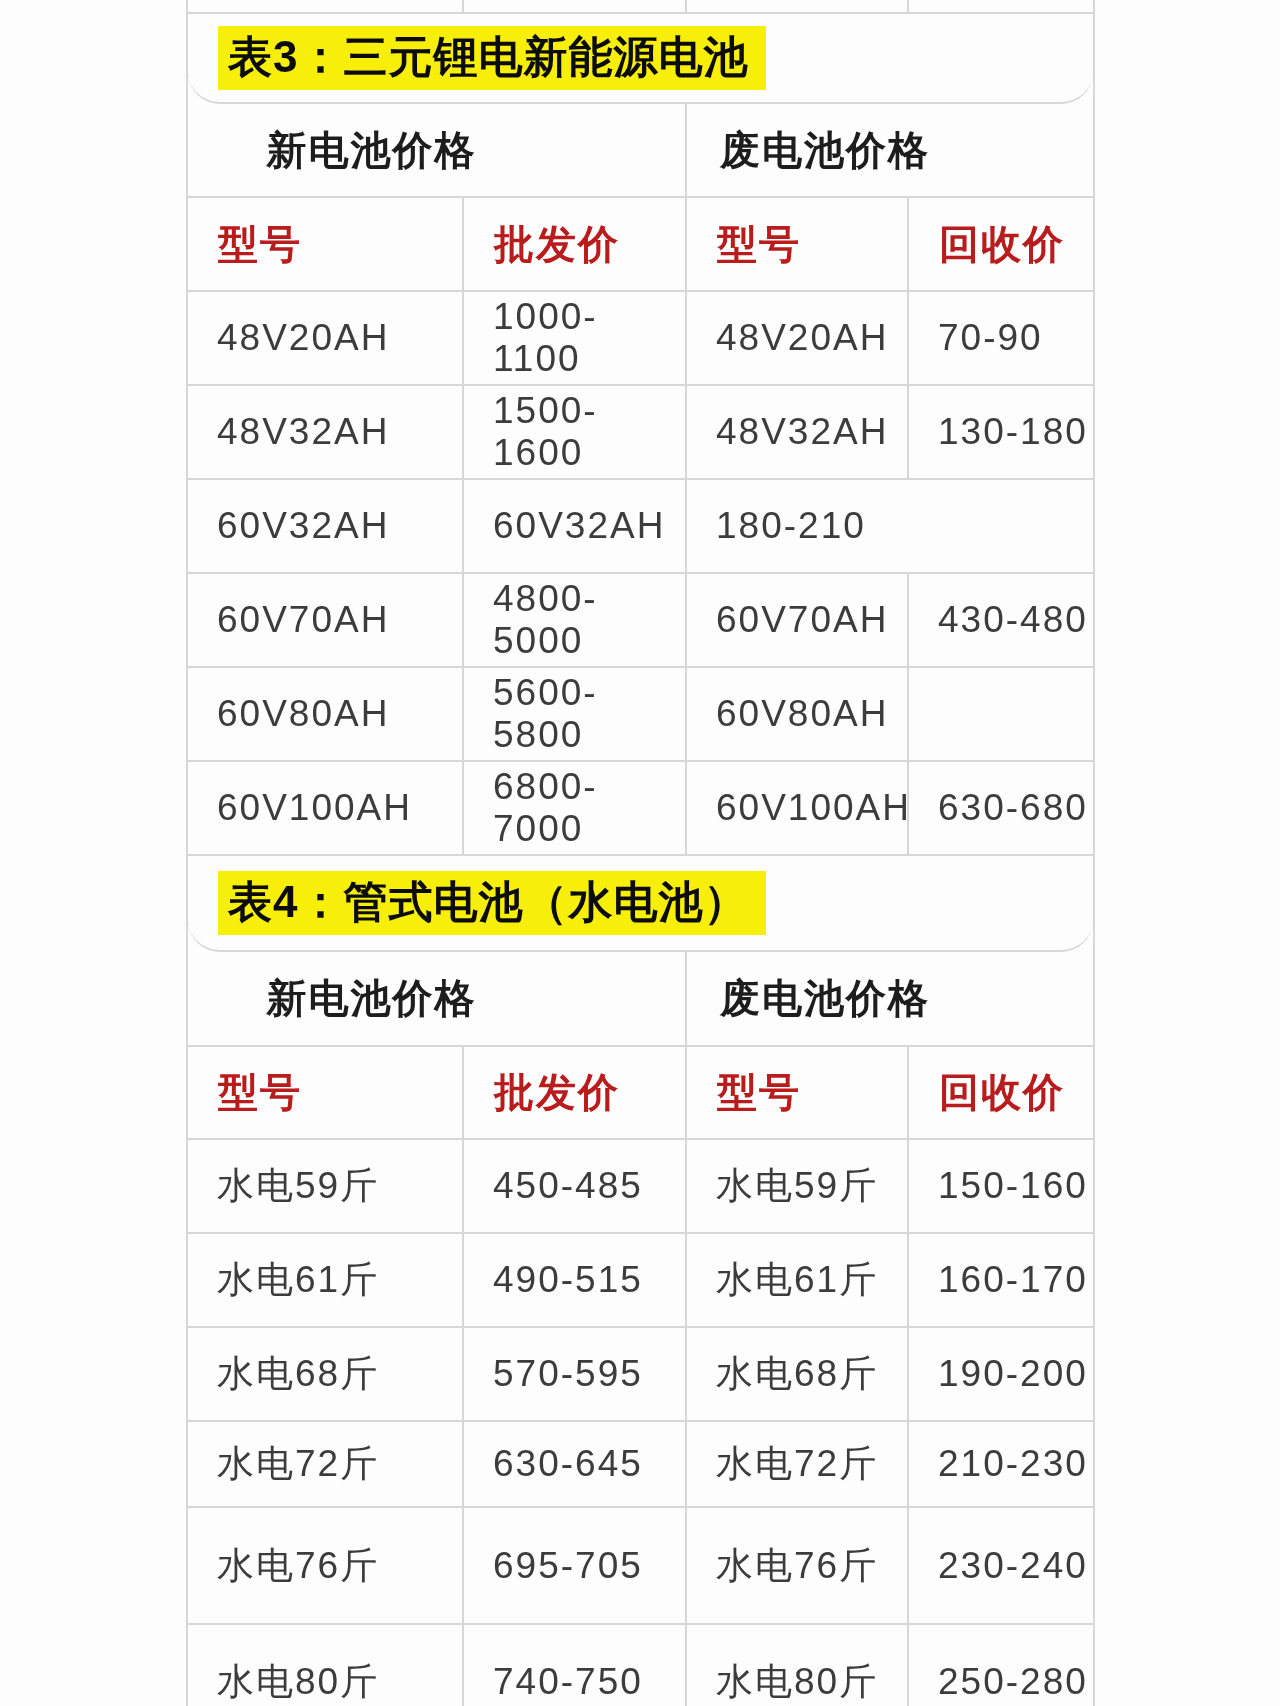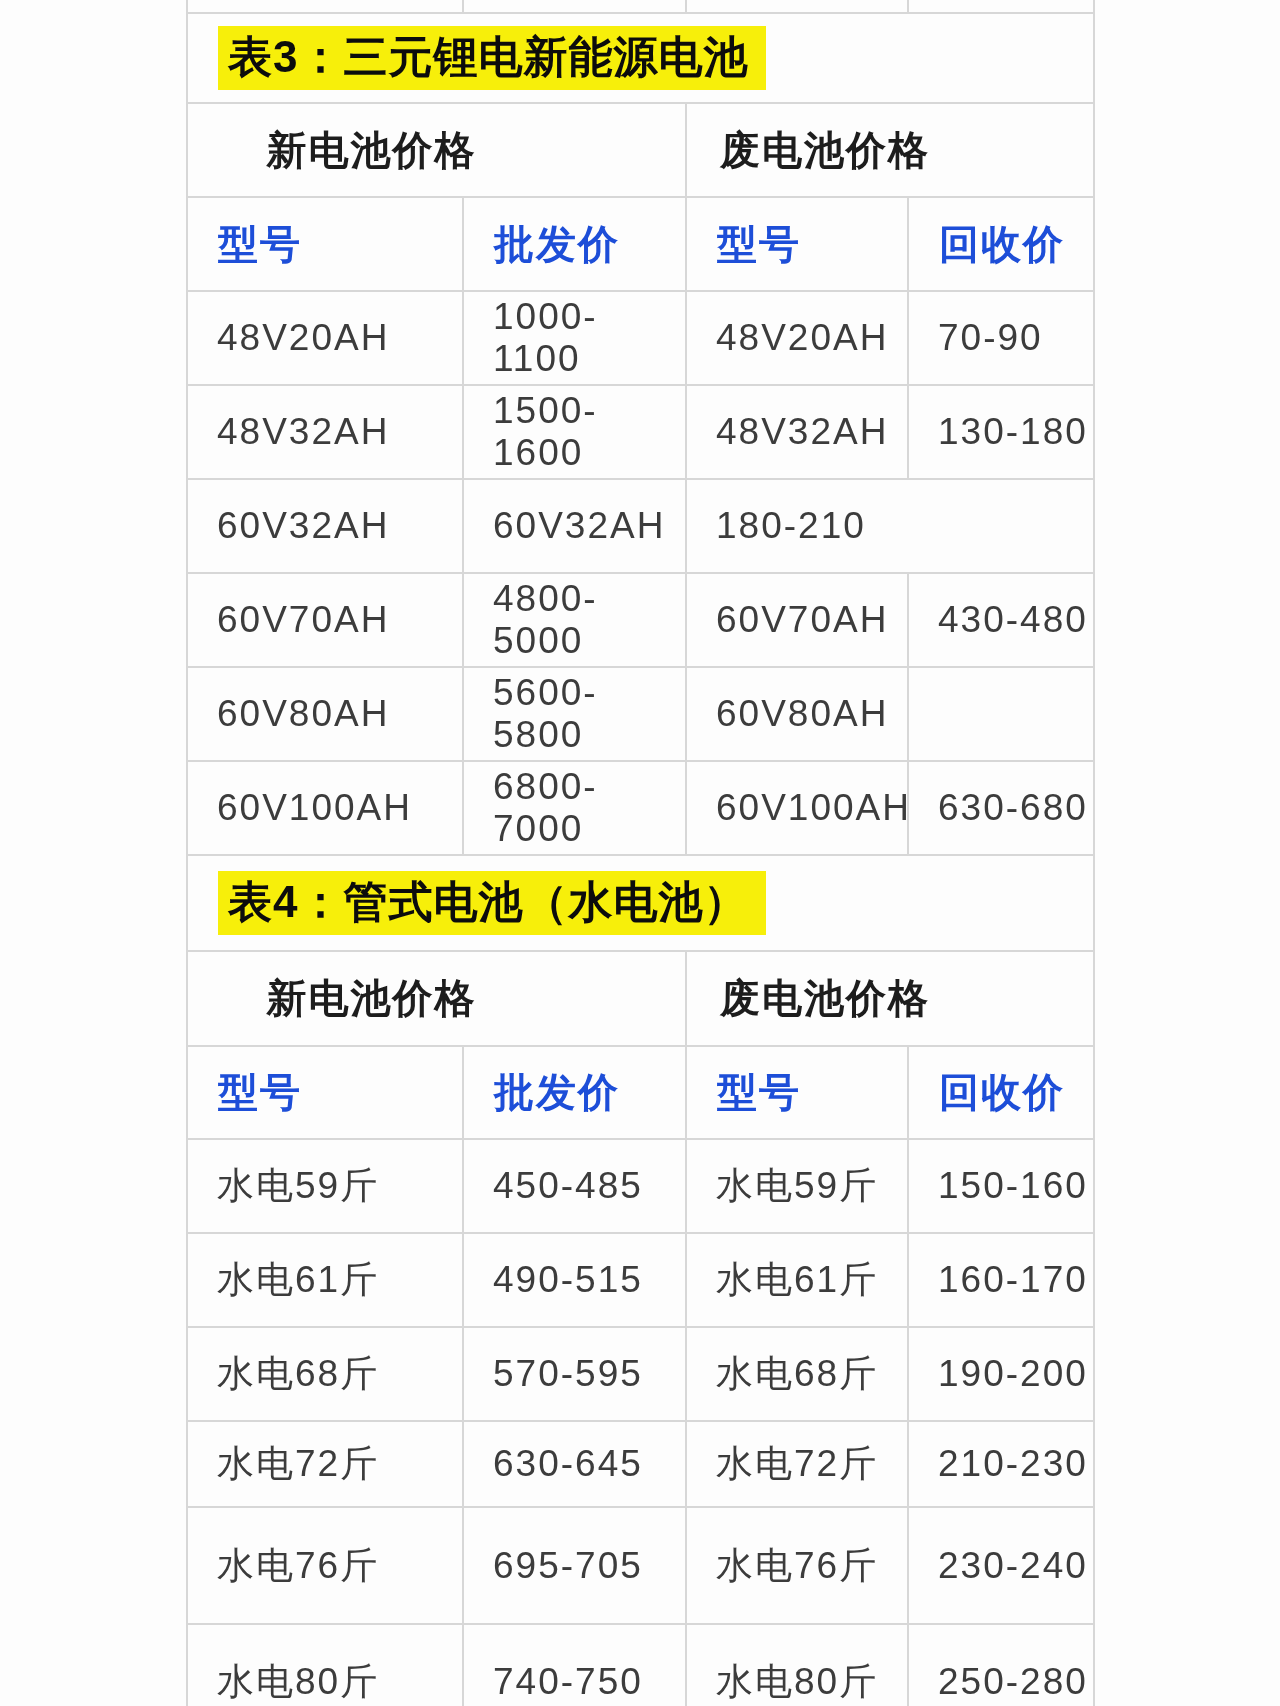--- a/index.html
+++ b/index.html
@@ -22,21 +22,21 @@
   .cols-4{grid-template-columns:276px 223px 222px 184px;}
   .cols-2{grid-template-columns:499px 406px;}
   .cols-1{grid-template-columns:1fr;}
   .cell{
     display:flex;align-items:center;
     box-sizing:border-box;overflow:hidden;
   }
   .cell.inner{border-right:2px solid #d7d7d7;}
   .cell.last{border-right:none;}
   .sliver{height:14px;}
-  .title-row{height:90px;}
+  .title-row{height:90px;border-radius:32px;}
   .title-row.t4{height:96px;}
   .group-row{height:94px;}
   .group-row.t4{height:95px;}
   .colhdr-row{height:94px;}
   .colhdr-row.t4{height:93px;}
   .data-row{height:94px;}
   .data-row.h93{height:86px;}
   .data-row.h95{height:117px;}
   .data-row.h96{height:116px;}
   .title-cell{padding-left:30px;}
@@ -51,21 +51,21 @@
     white-space:nowrap;
   }
   .group-cell{
     justify-content:center;
     padding-right:130px;
     font-size:40px;font-weight:700;color:#1d1d1d;
     letter-spacing:2px;
   }
   .hdr-cell{
     padding-left:30px;
-    font-size:40px;font-weight:700;color:#1d4ed8;
+    font-size:40px;font-weight:700;color:#b91c1c;
     letter-spacing:2px;
   }
   .data-cell{
     padding-left:29px;
     font-size:37px;font-weight:400;color:#3c3c3c;
     letter-spacing:2px;
   }
 </style>
 </head>
 <body>

